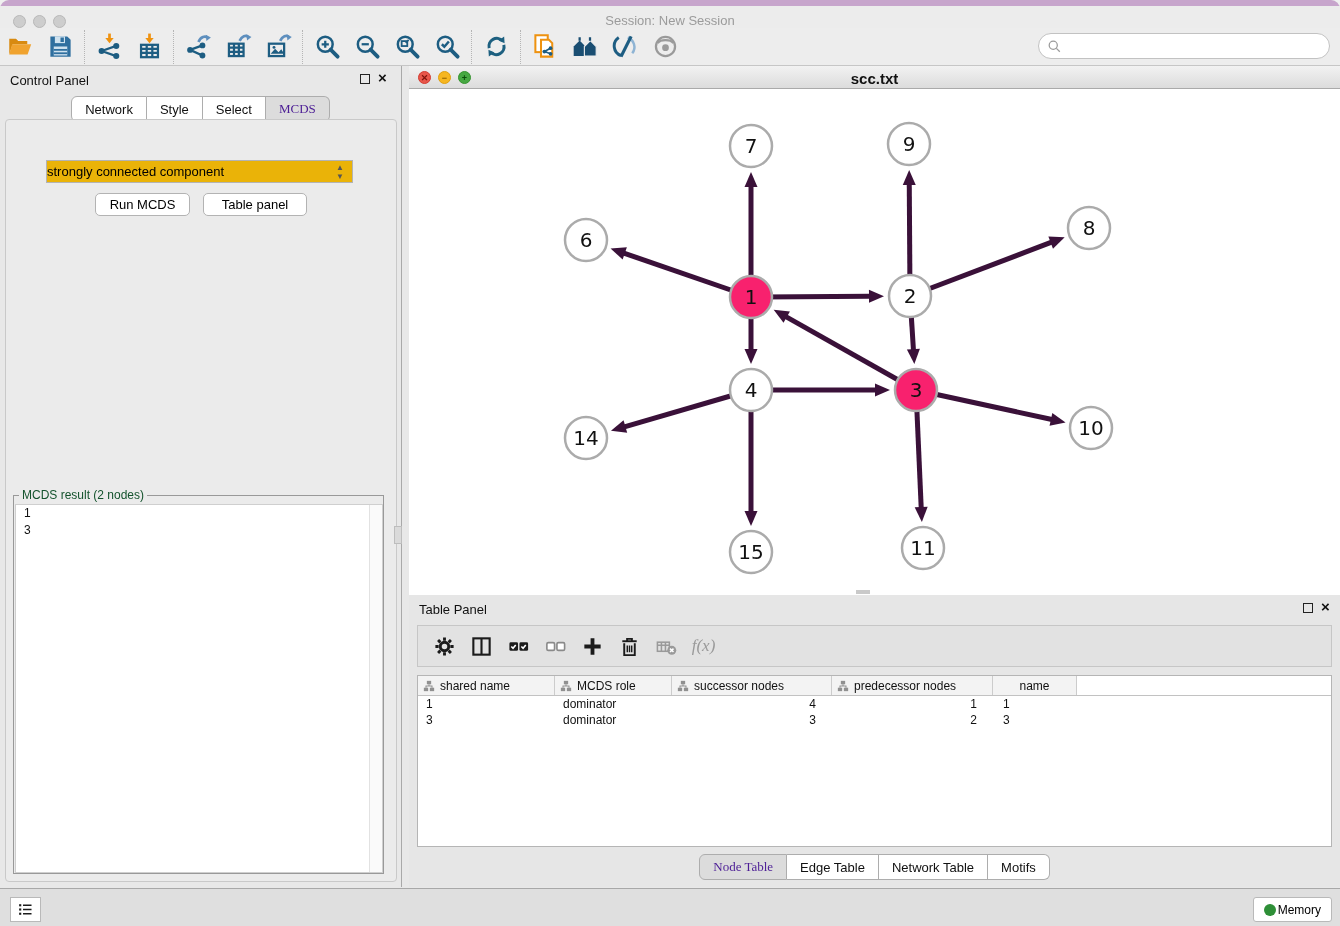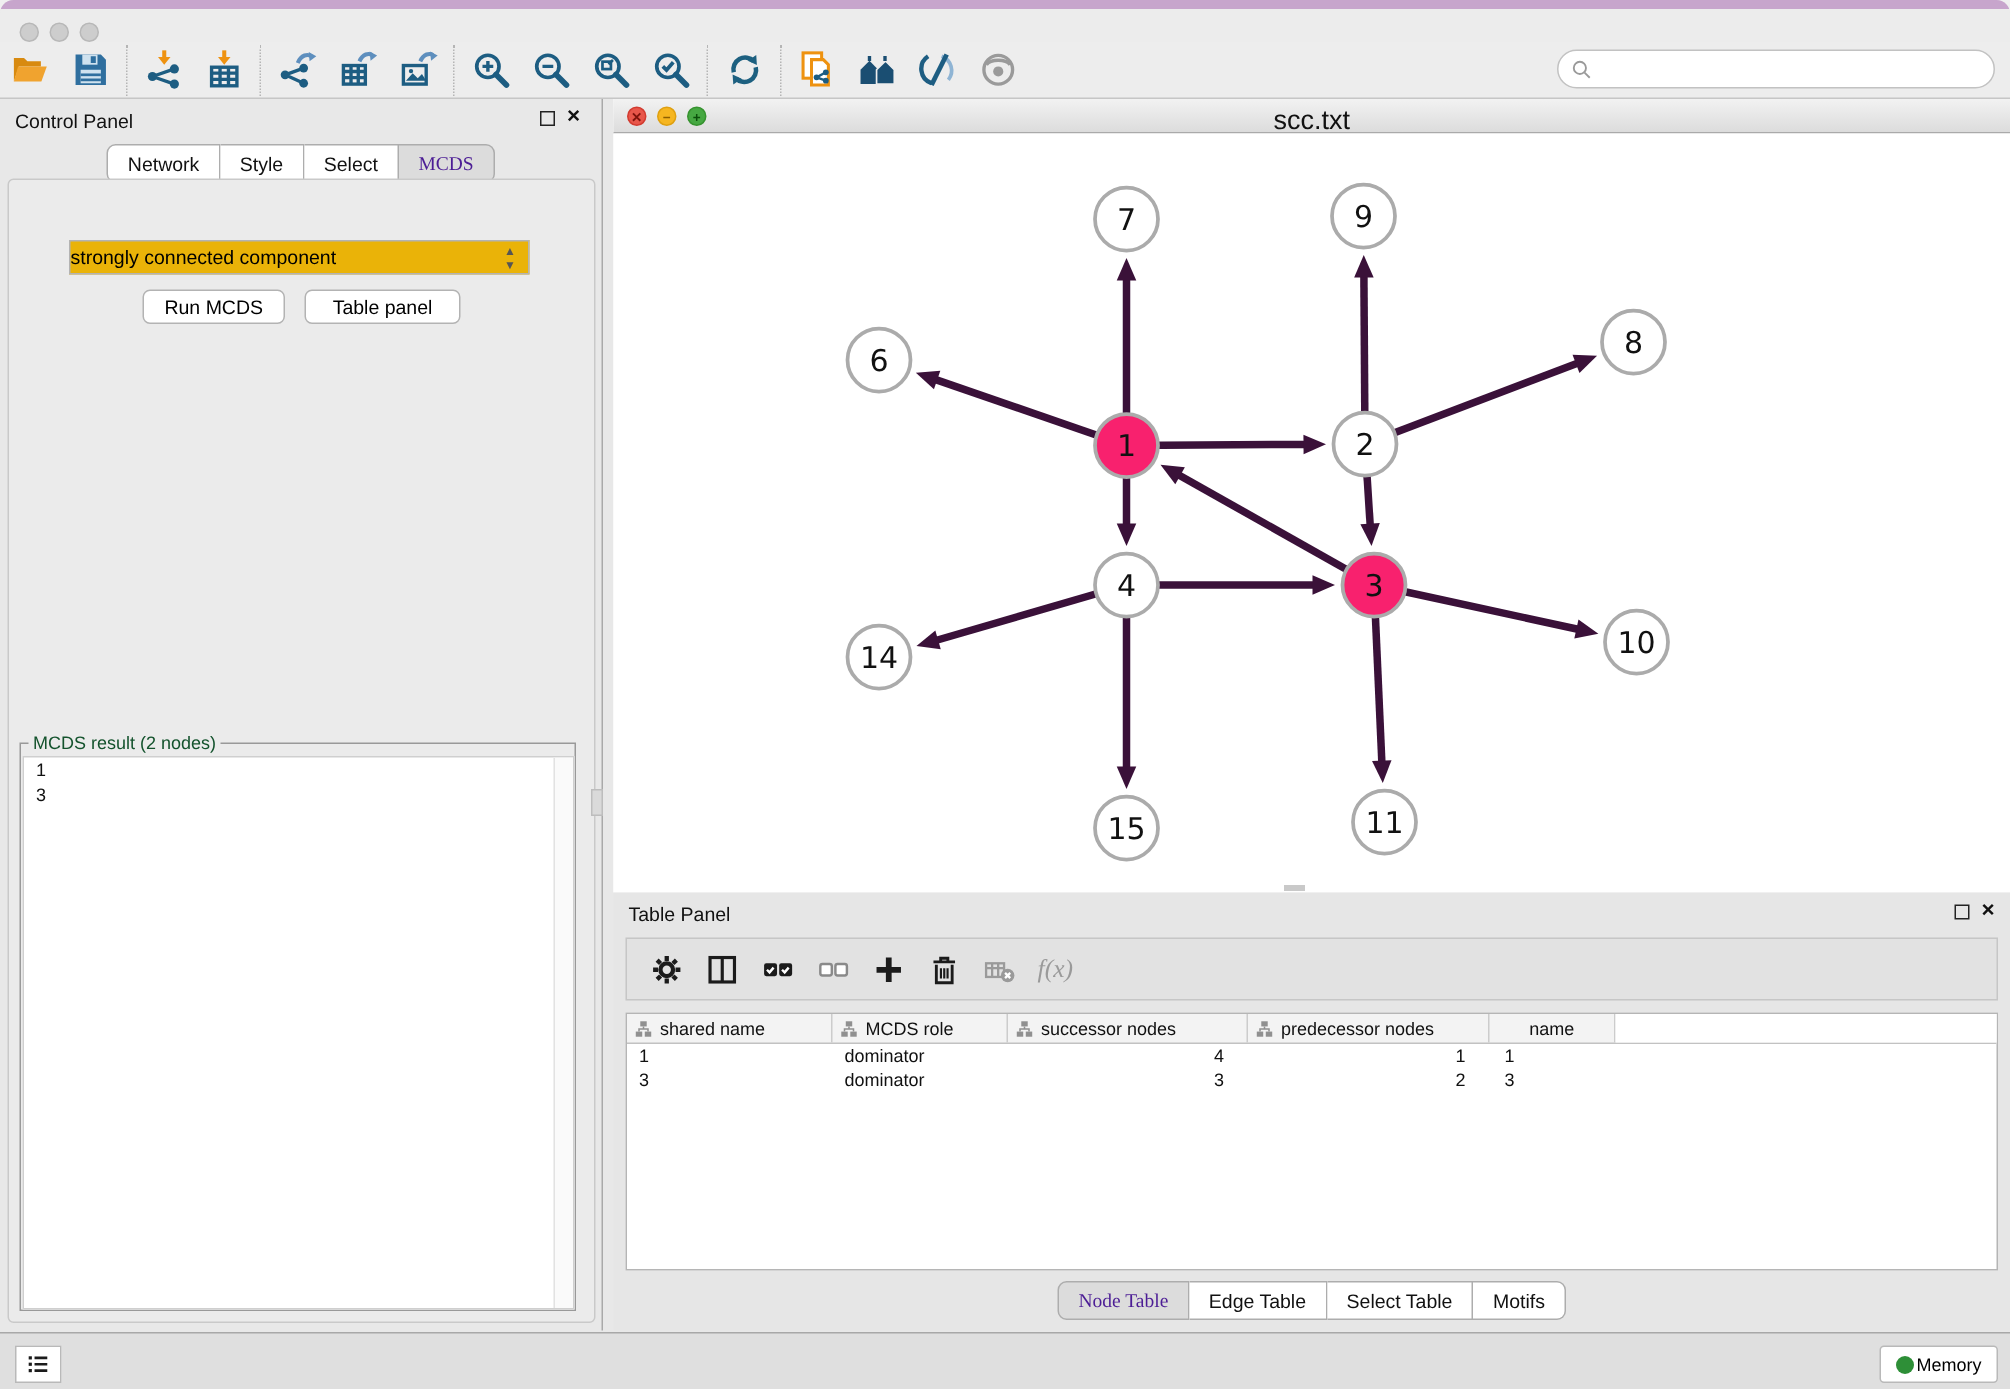--- a/index.html
+++ b/index.html
@@ -40,21 +40,21 @@
   .mcds-result { position:absolute; left:7px; top:375px; width:371px; height:379px; border:1px solid #999; }
   .mcds-result .legend { position:absolute; left:5px; top:-8px; background:#EBEBEB; padding:0 3px; font-size:12px; color:#14532d; }
   .mcds-list { position:absolute; left:1px; top:8px; width:368px; height:369px; background:#fff; border:1px solid #CFCFCF; overflow:hidden; }
   .mcds-list .item { font-size:12px; color:#111; padding:1px 0 1px 8px; line-height:15px; }
   .mcds-scroll { position:absolute; right:0; top:0; width:13px; height:100%; background:#FAFAFA; border-left:1px solid #E2E2E2; }
   .cp-splitter-handle { position:absolute; left:394px; top:460px; width:8px; height:18px; background:#DADADA; border:1px solid #BDBDBD; }
 
   
   .net-view { position:absolute; left:409px; top:66px; width:931px; height:529px; background:#fff; }
   .net-titlebar { position:absolute; left:0; top:0; width:100%; height:23px; background:linear-gradient(#F2F2F2,#DCDCDC); border-bottom:1px solid #AAA; }
-  .net-title { position:absolute; top:4px; width:100%; text-align:center; font-size:18px; color:#111; }
+  .net-title { position:absolute; top:4px; width:100%; text-align:center; font-size:15px; color:#111;font-weight:bold; }
   .tl { position:absolute; top:5px; width:13px; height:13px; border-radius:50%; font-size:9px; font-weight:bold; text-align:center; line-height:13px; cursor:pointer; }
   .tl-red { left:9px; background:#E8564A; border:1px solid #D23B30; color:#7E120B; }
   .tl-yellow { left:29px; background:#F6B620; border:1px solid #DFA010; color:#8E5F00; }
   .tl-green { left:49px; background:#46A842; border:1px solid #36932F; color:#0B4F0B; }
   .net-canvas { position:absolute; left:0; top:23px; width:931px; height:506px; background:#fff; }
   .net-hscroll { position:absolute; left:447px; bottom:1px; width:14px; height:4px; background:#C9C9C9; }
 
   
   .table-panel { position:absolute; left:409px; top:595px; width:931px; height:292px; background:#E6E6E6; }
   .tp-toolbar { position:absolute; left:8px; top:30px; width:915px; height:42px; background:#E2E2E2; border:1px solid #C6C6C6; display:flex; align-items:center; padding-left:8px; }
@@ -82,20 +82,21 @@
 </head>
 <body>
 
 <div class="app">
 
   <div class="win-topstrip"></div>
   <div class="win-titlebar">
     <div class="traffic" style="left:13px"></div>
     <div class="traffic" style="left:33px"></div>
     <div class="traffic" style="left:53px"></div>
+    <div class="win-title">Session: New Session</div>
   </div>
 
   <div class="toolbar">
     <div class="tb-ic">
       <svg viewBox="0 0 24 24">
           <path d="M2 19V5h6l2 2h8v3H5z" fill="#D88A10"></path>
           <path d="M4.5 10h17l-3.2 9H2z" fill="#F0A32F"></path>
         </svg>
     </div>
     <div class="tb-ic">
@@ -470,21 +471,21 @@
         <div class="tcell al" style="width:137px">3</div>
         <div class="tcell al" style="width:117px">dominator</div>
         <div class="tcell ar" style="width:160px">3</div>
         <div class="tcell ar" style="width:161px">2</div>
         <div class="tcell al" style="width:84px; padding-left:10px">3</div>
       </div>
     </div>
     <div class="tp-tabs">
       <button class="tabbtn tp-tab selected">Node Table</button>
       <button class="tabbtn tp-tab">Edge Table</button>
-      <button class="tabbtn tp-tab">Select Table</button>
+      <button class="tabbtn tp-tab">Network Table</button>
       <button class="tabbtn tp-tab">Motifs</button>
     </div>
   </div>
 
   <div class="statusbar">
     <div class="list-btn">
       <svg viewBox="0 0 24 24">
           <g fill="#1b1b1b">
             <rect x="3" y="4.5" width="3" height="3"></rect>
             <rect x="3" y="10.5" width="3" height="3"></rect>

